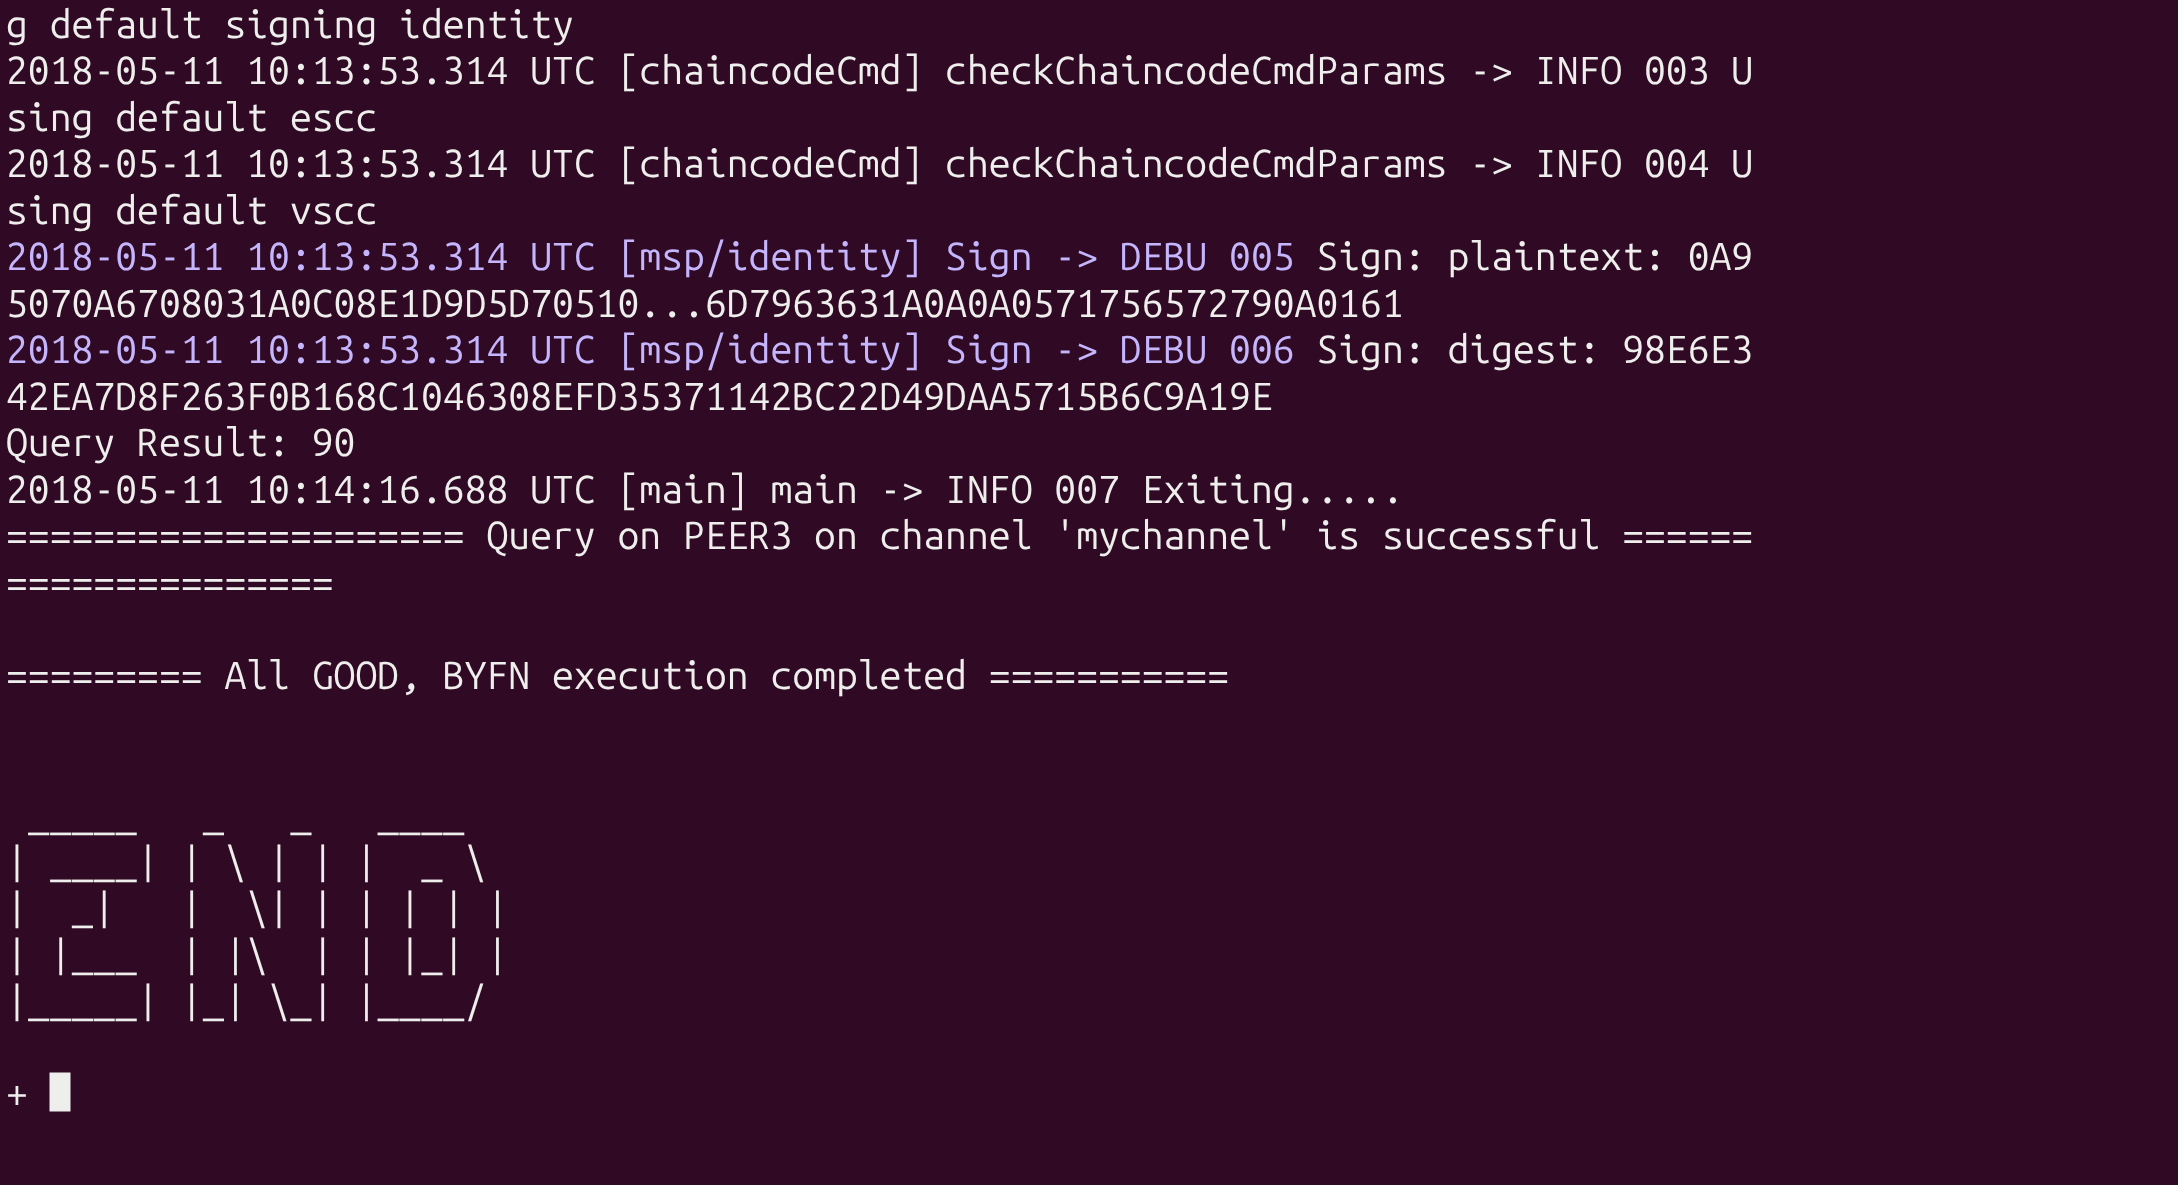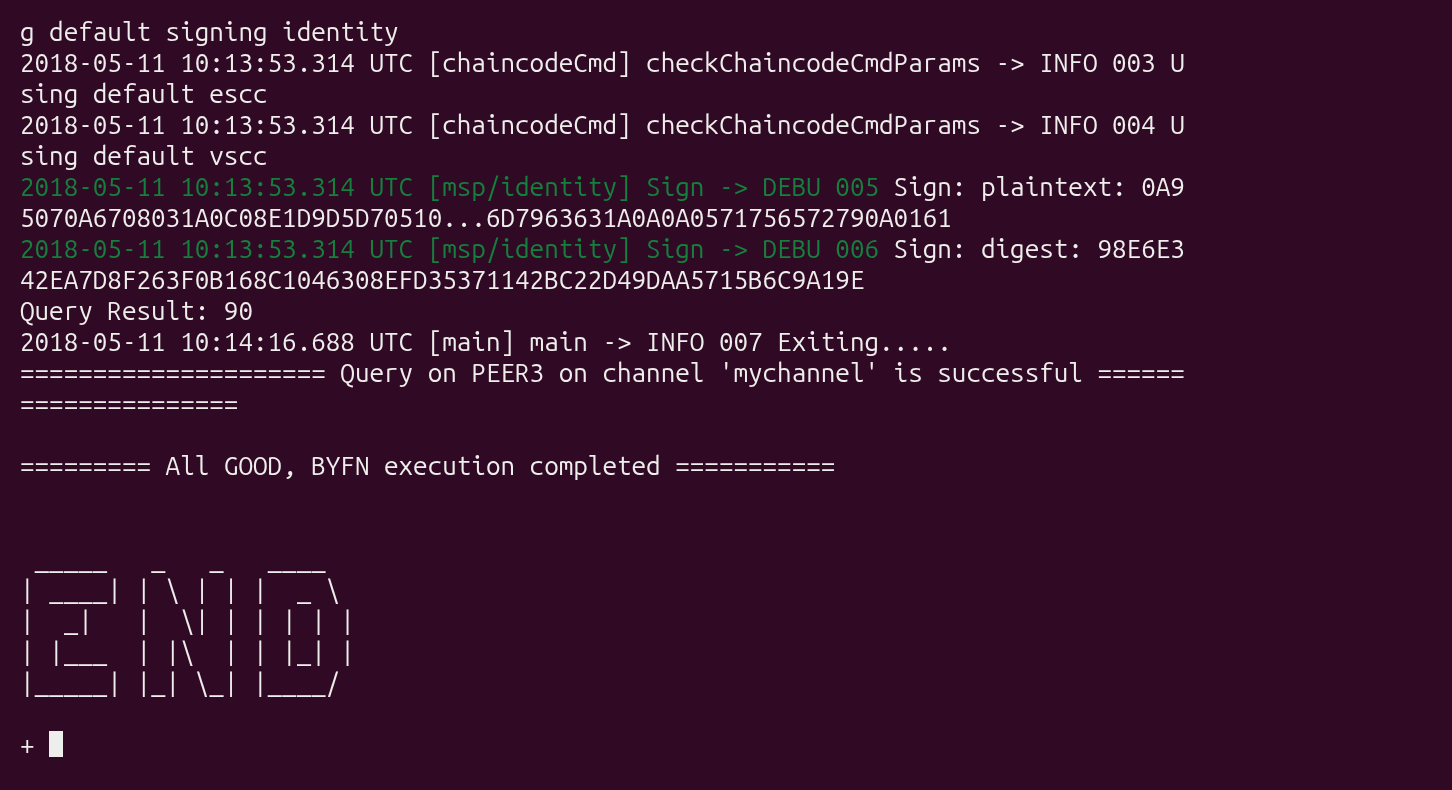--- a/index.html
+++ b/index.html
@@ -4,30 +4,30 @@
 <style>
   html, body {
     margin: 0;
     padding: 0;
     width: 1452px;
     height: 790px;
     background: #300a24;
     overflow: hidden;
   }
   pre.terminal {
-    margin: 16px;
+    margin: 0;
     padding: 0 4px;
     font-family: "Ubuntu Mono", "DejaVu Sans Mono", "Liberation Mono", monospace;
     font-size: 26px;
     line-height: 31px;
     color: #eeeeec;
     white-space: pre;
     letter-spacing: 0px;
   }
-  .teal { color: #15803d; }
+  .teal { color: #c4b5fd; }
   .cursor {
     display: inline-block;
     width: 14px;
     height: 26px;
     background: #eeeeec;
     vertical-align: text-bottom;
     margin-bottom: 2px;
   }
 </style>
 </head>

